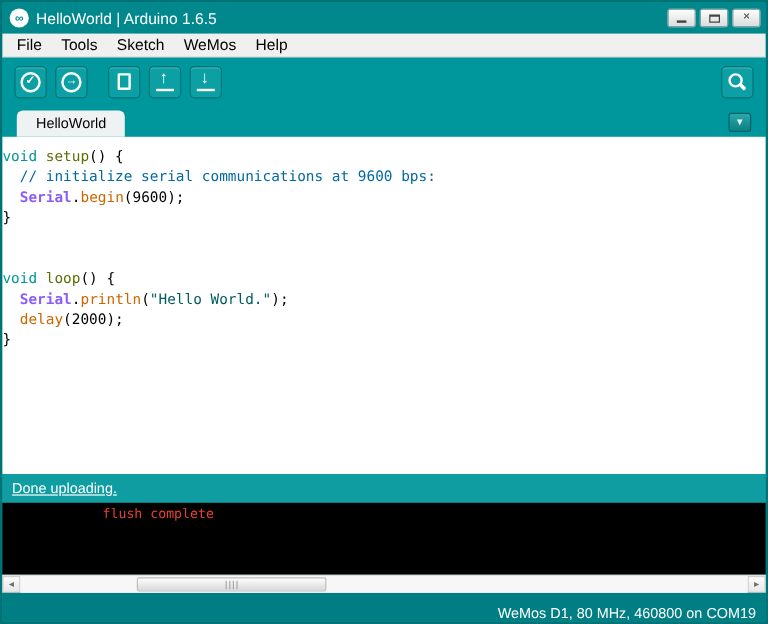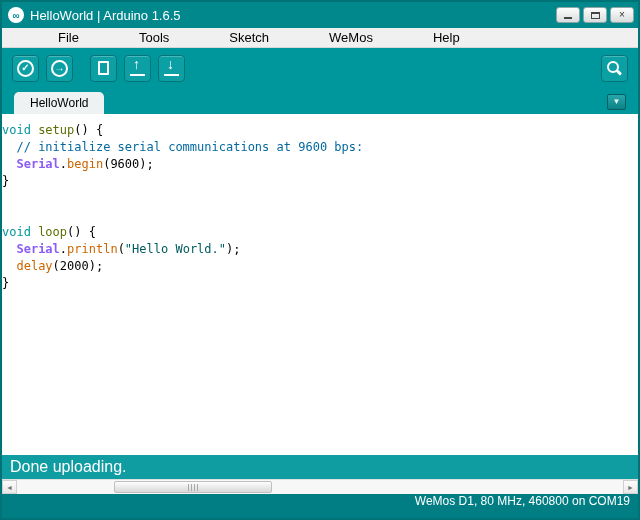--- a/index.html
+++ b/index.html
@@ -38,21 +38,21 @@
   .glyph-min { width:8px; height:2px; background:#444; margin-top:6px; }
   .glyph-max { width:9px; height:7px; border:1px solid #444; border-top:2px solid #444; }
 
   
   .menubar {
     height:20px; flex:0 0 20px;
     background:#f0f0f0; border-bottom:1px solid #d8d8d8;
     display:flex; align-items:center; padding-left:4px;
     font-size:13px; color:#000;
   }
-  .menu-item { padding:0 8px; height:100%; display:flex; align-items:center;margin-left:44px; }
+  .menu-item { padding:0 8px; height:100%; display:flex; align-items:center; }
 
   
   .toolbar {
     height:40px; flex:0 0 40px;
     background: var(--brand-teal, #00979C);
     display:flex; align-items:center; padding:0 10px; gap:7px;
   }
   .tbtn {
     width:27px; height:27px; border-radius:4px;
     background: var(--button-teal, #0CA0A5);
@@ -120,22 +120,22 @@
   .tk-k { color:#8b5cf6; font-weight:bold; } 
   .tk-m { color:#CC6600; }               
   .tk-c { color:#0369a1; }               
   .tk-s { color:#005C5F; }               
   .tk-p { color:#000000; }               
 
   
   .msgbar {
     height:24px; flex:0 0 24px;
     background: var(--message-bar, #0F9DA2);
-    color:#fff; font-size:16px;
-    display:flex; align-items:center; padding:0 8px;
+    color:#fff; font-size:12px;
+    display:flex; align-items:center; padding:0 8px;text-decoration:underline;
   }
 
   
   .console {
     height:60px; flex:0 0 60px;
     background: var(--console-bg, #000);
     color: var(--console-text, #E34234);
     font-family:"DejaVu Sans Mono", monospace;
     font-size:11px; line-height:14px; padding:3px 4px;
     overflow:hidden;
@@ -163,21 +163,21 @@
     border:1px solid #bfbfbf; border-radius:2px; cursor:default;
   }
   .grip { display:flex; gap:2px; justify-content:center; align-items:center; height:100%; }
   .grip i { width:1px; height:7px; background:#a8a8a8; }
 
   
   .statusbar {
     height:24px; flex:0 0 24px;
     background: var(--statusbar-teal, #007E83);
     color:#fff; font-size:12px;
-    display:flex; align-items:flex-start; justify-content:flex-end;
+    display:flex; align-items:flex-end; justify-content:flex-end;
     padding:0 8px;
   }
 </style>
 </head>
 <body>
 
 <div class="window">
 
   <div class="titlebar">
     <div class="logo">∞</div>
@@ -235,20 +235,23 @@
       <span>▼</span>
     </div>
   </div>
 
   <div class="editor" id="editor-code"><div class="code-line"><span class="tk-t">void </span><span class="tk-f">setup</span><span class="tk-p">() {</span></div><div class="code-line"><span class="tk-p">  </span><span class="tk-c">// initialize serial communications at 9600 bps:</span></div><div class="code-line"><span class="tk-p">  </span><span class="tk-k">Serial</span><span class="tk-p">.</span><span class="tk-m">begin</span><span class="tk-p">(9600);</span></div><div class="code-line"><span class="tk-p">}</span></div><div class="code-line">&nbsp;</div><div class="code-line">&nbsp;</div><div class="code-line"><span class="tk-t">void </span><span class="tk-f">loop</span><span class="tk-p">() {</span></div><div class="code-line"><span class="tk-p">  </span><span class="tk-k">Serial</span><span class="tk-p">.</span><span class="tk-m">println</span><span class="tk-p">(</span><span class="tk-s">"Hello World."</span><span class="tk-p">);</span></div><div class="code-line"><span class="tk-p">  </span><span class="tk-m">delay</span><span class="tk-p">(2000);</span></div><div class="code-line"><span class="tk-p">}</span></div></div>
 
   <div class="msgbar">
     <span>Done uploading.</span>
   </div>
 
+  <div class="console">
+    <pre>            flush complete</pre>
+  </div>
 
   <div class="hscroll">
     <div class="sarrow">
         <span>◄</span>
       </div>
     <div class="strack">
       <div class="sthumb">
         <span class="grip">
             <i></i>
             <i></i>

